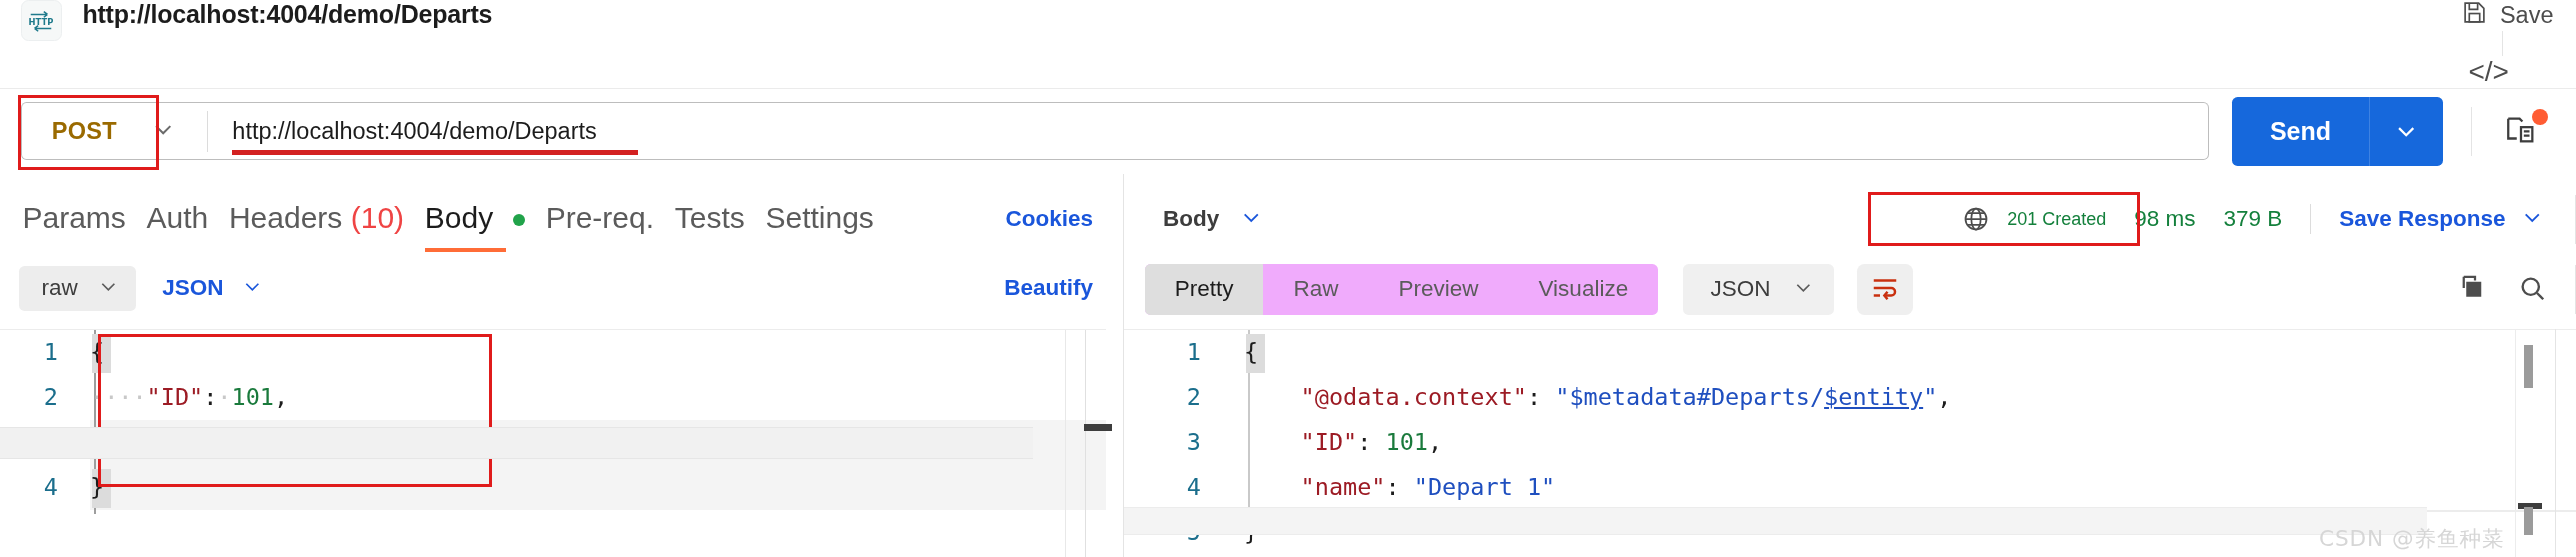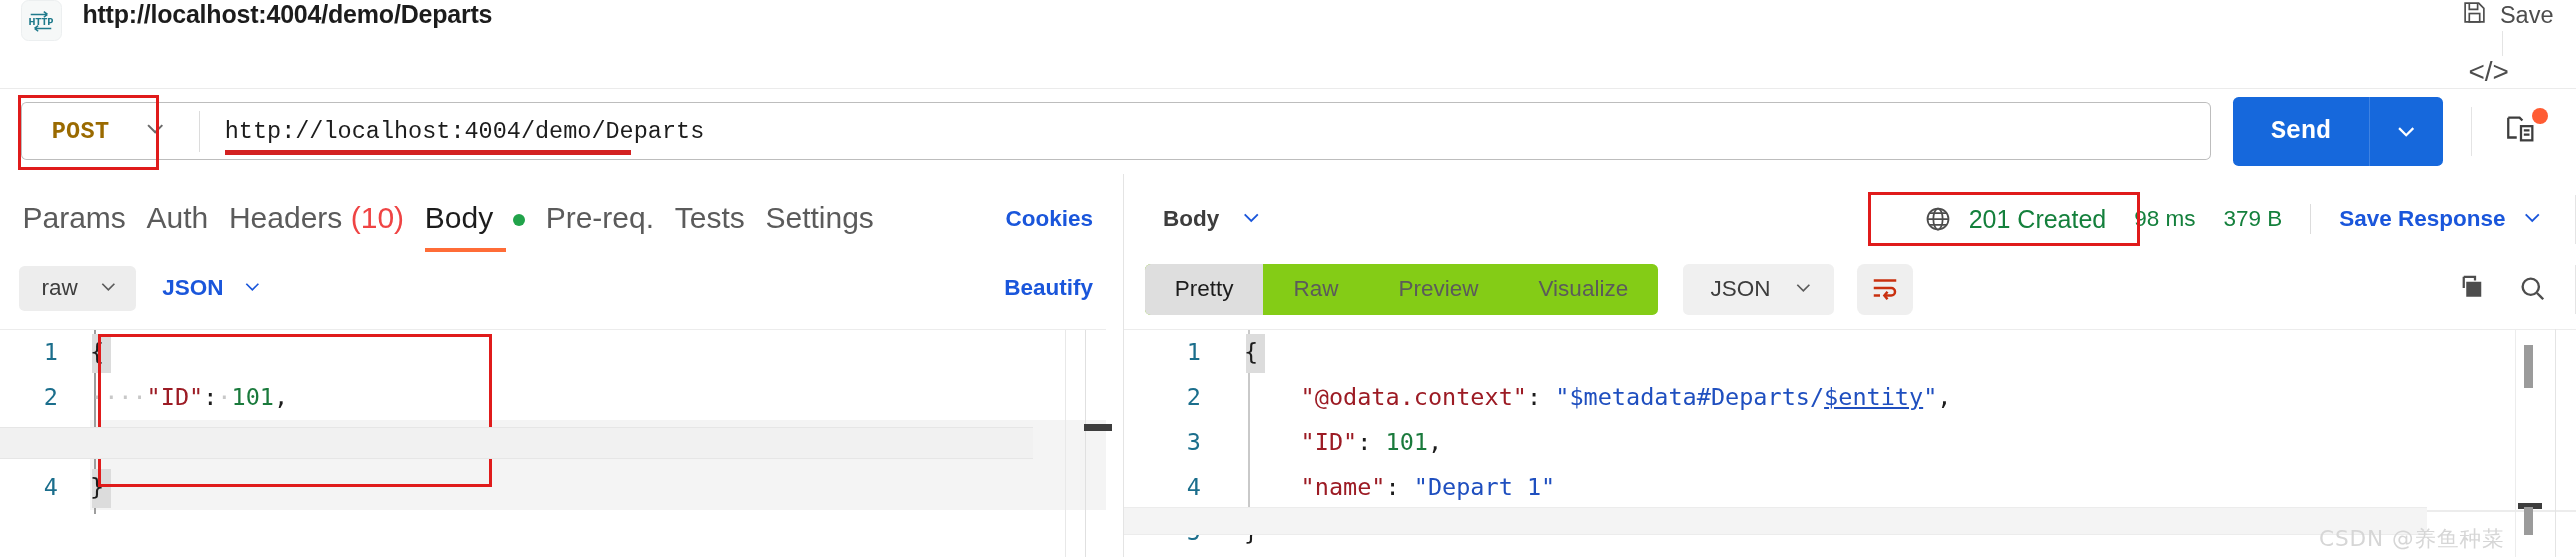--- a/index.html
+++ b/index.html
@@ -39,21 +39,21 @@
   }
   .topbar-sep {
     width: 0.9px; height: 49px; background: #e4e4e4; margin: 0 32px 0 20.7px;
   }
   .code-icon { font-size: 28px; color: #4d4d4d; padding-right: 38px; cursor: pointer;
     font-family: "Liberation Sans", sans-serif; }
 
   
   .urlbar {
     position: absolute; left: 0; top: 89px; width: 2576px; height: 84px;
-    display: flex; align-items: center; font-family: Liberation Mono, monospace;
+    display: flex; align-items: center;
   }
   .method-wrap {
     position: relative; margin-left: 20.7px; height: 58px;
     display: flex; align-items: center;
     border: 0.9px solid #bdbdbd; border-right: none;
     border-radius: 5.6px 0 0 5.6px; background: #fff;
   }
   .method-label {
     font-size: 23.5px; font-weight: bold; color: #9a6a00;
     padding: 0 24.4px 0 30px; letter-spacing: 0.3px;
@@ -201,37 +201,37 @@
 
   
   .res-head {
     position: absolute; left: 1124px; top: 188px; width: 1452px; height: 62px;
     display:flex; align-items:center;
   }
   .res-body-label { margin-left: 39px; font-size:22.5px; color:#3d3d3d; font-weight:bold;}
   .res-body-caret { margin-left: 20.7px; color:#1a56db; }
   .res-meta { margin-left:auto; display:flex; align-items:center; }
   .globe { margin-right: 17px; display:flex; }
-  .status-ok { font-size:25px; color:#14803c; }
+  .status-ok { font-size:18px; color:#14803c; }
   .meta-val { font-size:22.5px; color:#14803c; margin-left: 28px; }
   .meta-sep { width:0.9px; height:30px; background:#dcdcdc; margin: 0 28px; }
   .save-response { font-size:22.5px; font-weight:bold; color:#1a56db; cursor:pointer; }
   .save-response-caret { margin-left:15px; color:#1a56db; }
   .res-head-sep { width:0.9px; height:49px; background:#e4e4e4; margin-left: 32px; }
   .status-redbox {
     position:absolute; left:1868px; top:192px; width:272px; height:54px;
     border:3.8px solid #e01b1b; pointer-events:none;
   }
 
   .res-toolbar {
     position: absolute; left: 1124px; top: 258px; width: 1452px; height: 62px;
     display:flex; align-items:center;
   }
   .seg {
-    margin-left: 20.7px; height: 51px; background:#84cc16; border-radius:5.6px;
+    margin-left: 20.7px; height: 51px; background:#f0abfc; border-radius:5.6px;
     display:flex; align-items:center; overflow:hidden;
   }
   .seg .it {
     font-size:22.5px; color:#5b5b5b; padding: 0 30px; height:51px;
     display:flex; align-items:center; cursor:pointer;
   }
   .seg .it.active { background:#dedede; color:#1c1c1c; }
   .res-json-chip {
     margin-left: 24.4px; height:51px; background:#f0f0f0; border-radius:5.6px;
     display:flex; align-items:center; padding: 0 20.7px 0 28px; cursor:pointer;

